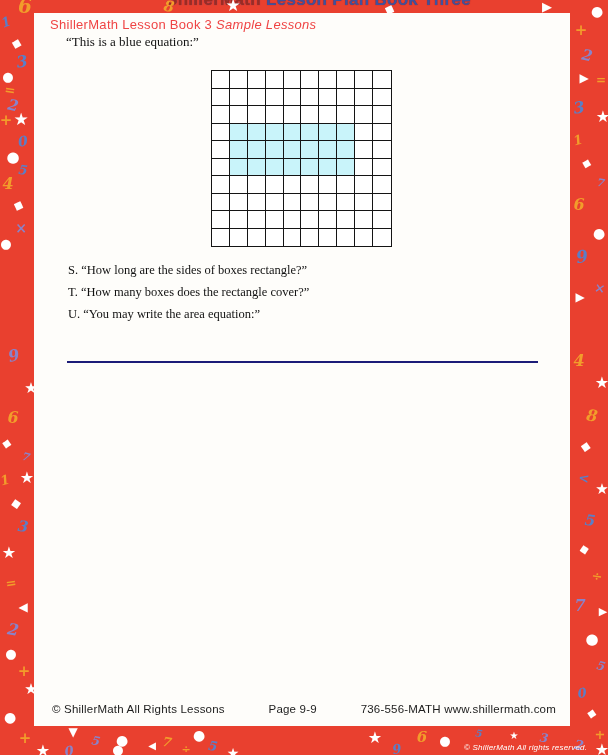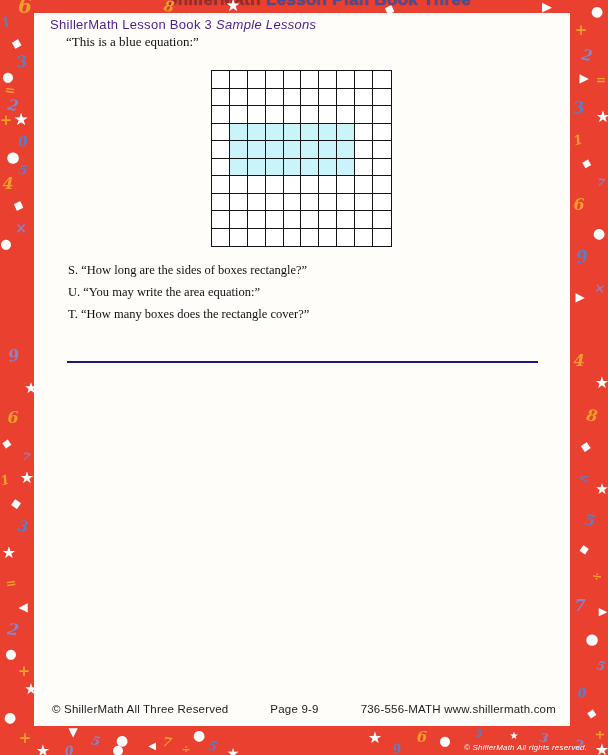--- a/index.html
+++ b/index.html
@@ -14,21 +14,21 @@
 
   
   #decorations { position:absolute; inset:0; z-index:1; }
   .deco { position:absolute; line-height:1; font-family:"DejaVu Sans", sans-serif; }
   .deco.num { font-family:"DejaVu Serif", serif; font-style:italic; font-weight:bold; }
 
   
   .page { position:absolute; left:34px; top:13px; width:536px; height:713px;
           background:#fefdfa; z-index:2; }
   .title { position:absolute; left:16px; top:4px; font-size:13px; letter-spacing:.3px;
-           color:#4c1d95; white-space:nowrap; }
+           color:#ef4444; white-space:nowrap; }
   .title .it { font-style:italic; }
   .quote { position:absolute; left:32px; top:21px; font-family:"Liberation Serif", serif;
            font-size:13px; color:#111; }
 
   .grid { position:absolute; left:177px; top:57px; width:181px; height:177px;
           border:1.6px solid #141414; display:grid;
           grid-template-columns:repeat(10,1fr); grid-template-rows:repeat(10,1fr);
           background:#fff; }
   .cell { border-right:1.1px solid #141414; border-bottom:1.1px solid #141414; }
   .cell.lc { border-right:none; } .cell.lr { border-bottom:none; }
@@ -259,33 +259,33 @@
         <div class="cell lr"></div>
         <div class="cell lc lr"></div>
       </div>
 
     <div class="questions">
       <div class="q">
         <span>S.</span>
         <span>“How long are the sides of boxes rectangle?”</span>
       </div>
       <div class="q">
+        <span>T.</span>
+        <span>“How many boxes does the rectangle cover?”</span>
+      </div>
+      <div class="q">
         <span>U.</span>
         <span>“You may write the area equation:”</span>
       </div>
-      <div class="q">
-        <span>T.</span>
-        <span>“How many boxes does the rectangle cover?”</span>
-      </div>
     </div>
 
     <div class="rule"></div>
 
     <div class="pfooter">
-      <span>© ShillerMath All Three Reserved</span>
+      <span>© ShillerMath All Rights Lessons</span>
       <span>Page 9-9</span>
       <span>736-556-MATH www.shillermath.com</span>
     </div>
   </div>
 
   <div class="bottom-copy">© ShillerMath  All rights reserved.</div>
 
 </div>
 
 </body></html>

